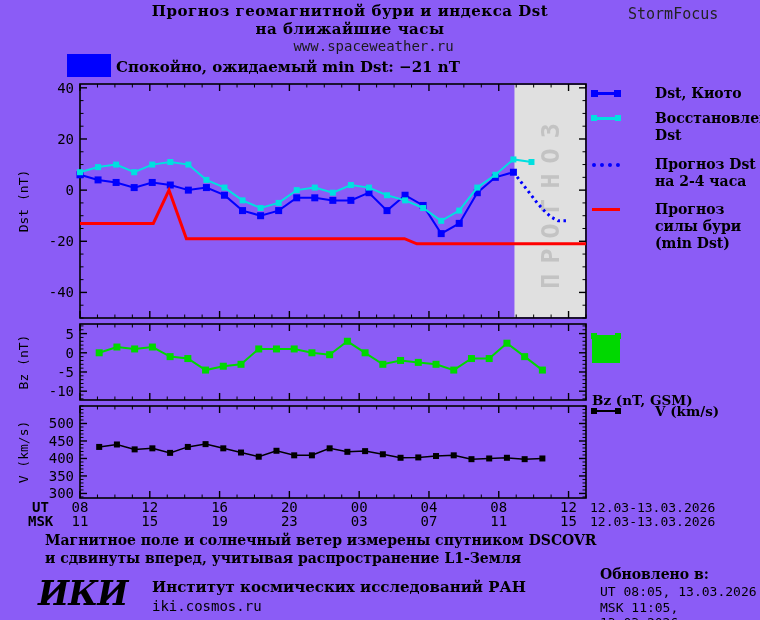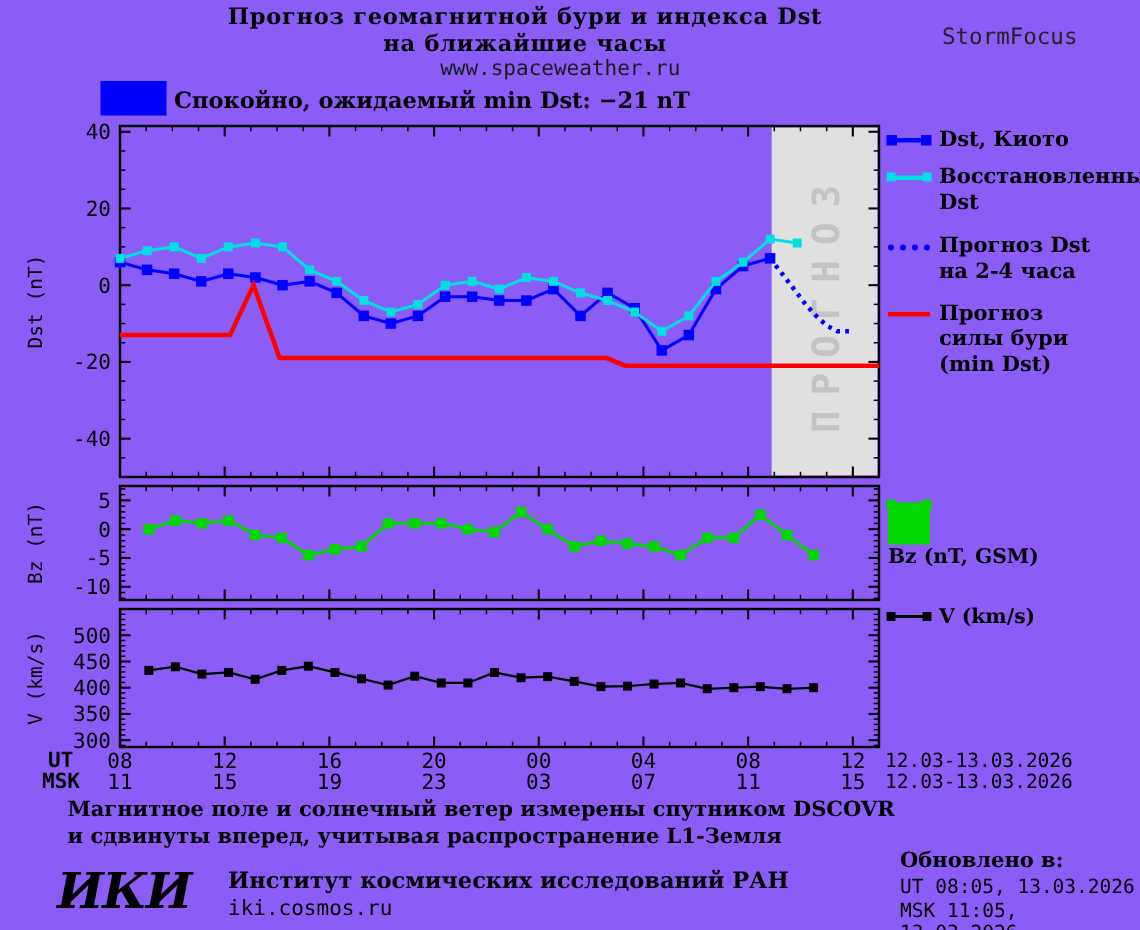--- a/index.html
+++ b/index.html
@@ -3,25 +3,25 @@
 <meta charset="utf-8">
 <style>
   html,body{margin:0;padding:0;background:#fff;}
   #app{position:relative;width:760px;height:620px;background:#8b5cf6;overflow:hidden;
        font-family:"DejaVu Serif",serif;color:#000;}
   .abs{position:absolute;}
   .title1{left:0;right:60px;top:2px;text-align:center;font-size:15px;font-weight:bold;letter-spacing:.5px;}
   .title2{left:0;right:60px;top:20px;text-align:center;font-size:15px;font-weight:bold;letter-spacing:.5px;}
   .subtitle{left:0;right:40px;top:38px;text-align:center;font-size:14px;
             font-family:"DejaVu Sans Mono",monospace;color:#1a1a1a;margin-left:27px;}
-  .brand{left:628px;top:5px;font-size:15px;font-family:"DejaVu Sans Mono",monospace;color:#222;margin-top:10px;}
+  .brand{left:628px;top:5px;font-size:15px;font-family:"DejaVu Sans Mono",monospace;color:#222;}
   .banner-swatch{left:67px;top:54px;width:44px;height:23px;}
   .banner-text{left:116px;top:58px;font-size:15px;font-weight:bold;}
   
-  .lrow{position:absolute;display:flex;align-items:flex-start;}
+  .lrow{position:absolute;display:flex;align-items:flex-start;gap:29px;}
   .lm{display:inline-block;position:relative;width:28px;flex:0 0 28px;margin-top:7px;margin-right:6px;}
   .lm-line{height:3px;background:currentColor;}
   .lm-thin{height:2px;background:currentColor;}
   .lm-dot{height:0;border-top:4px dotted currentColor;}
   .lm-sq7::before,.lm-sq7::after{content:'';position:absolute;width:7px;height:7px;background:currentColor;top:-2px;}
   .lm-sq7::before{left:-1px}.lm-sq7::after{right:-1px}
   .lm-sq6::before,.lm-sq6::after{content:'';position:absolute;width:6px;height:6px;background:currentColor;top:-2px;}
   .lm-sq6::before{left:-1px}.lm-sq6::after{right:-1px}
   .ltext{font-size:14px;font-weight:bold;line-height:17px;}
   .lnarrow{width:118px;}

